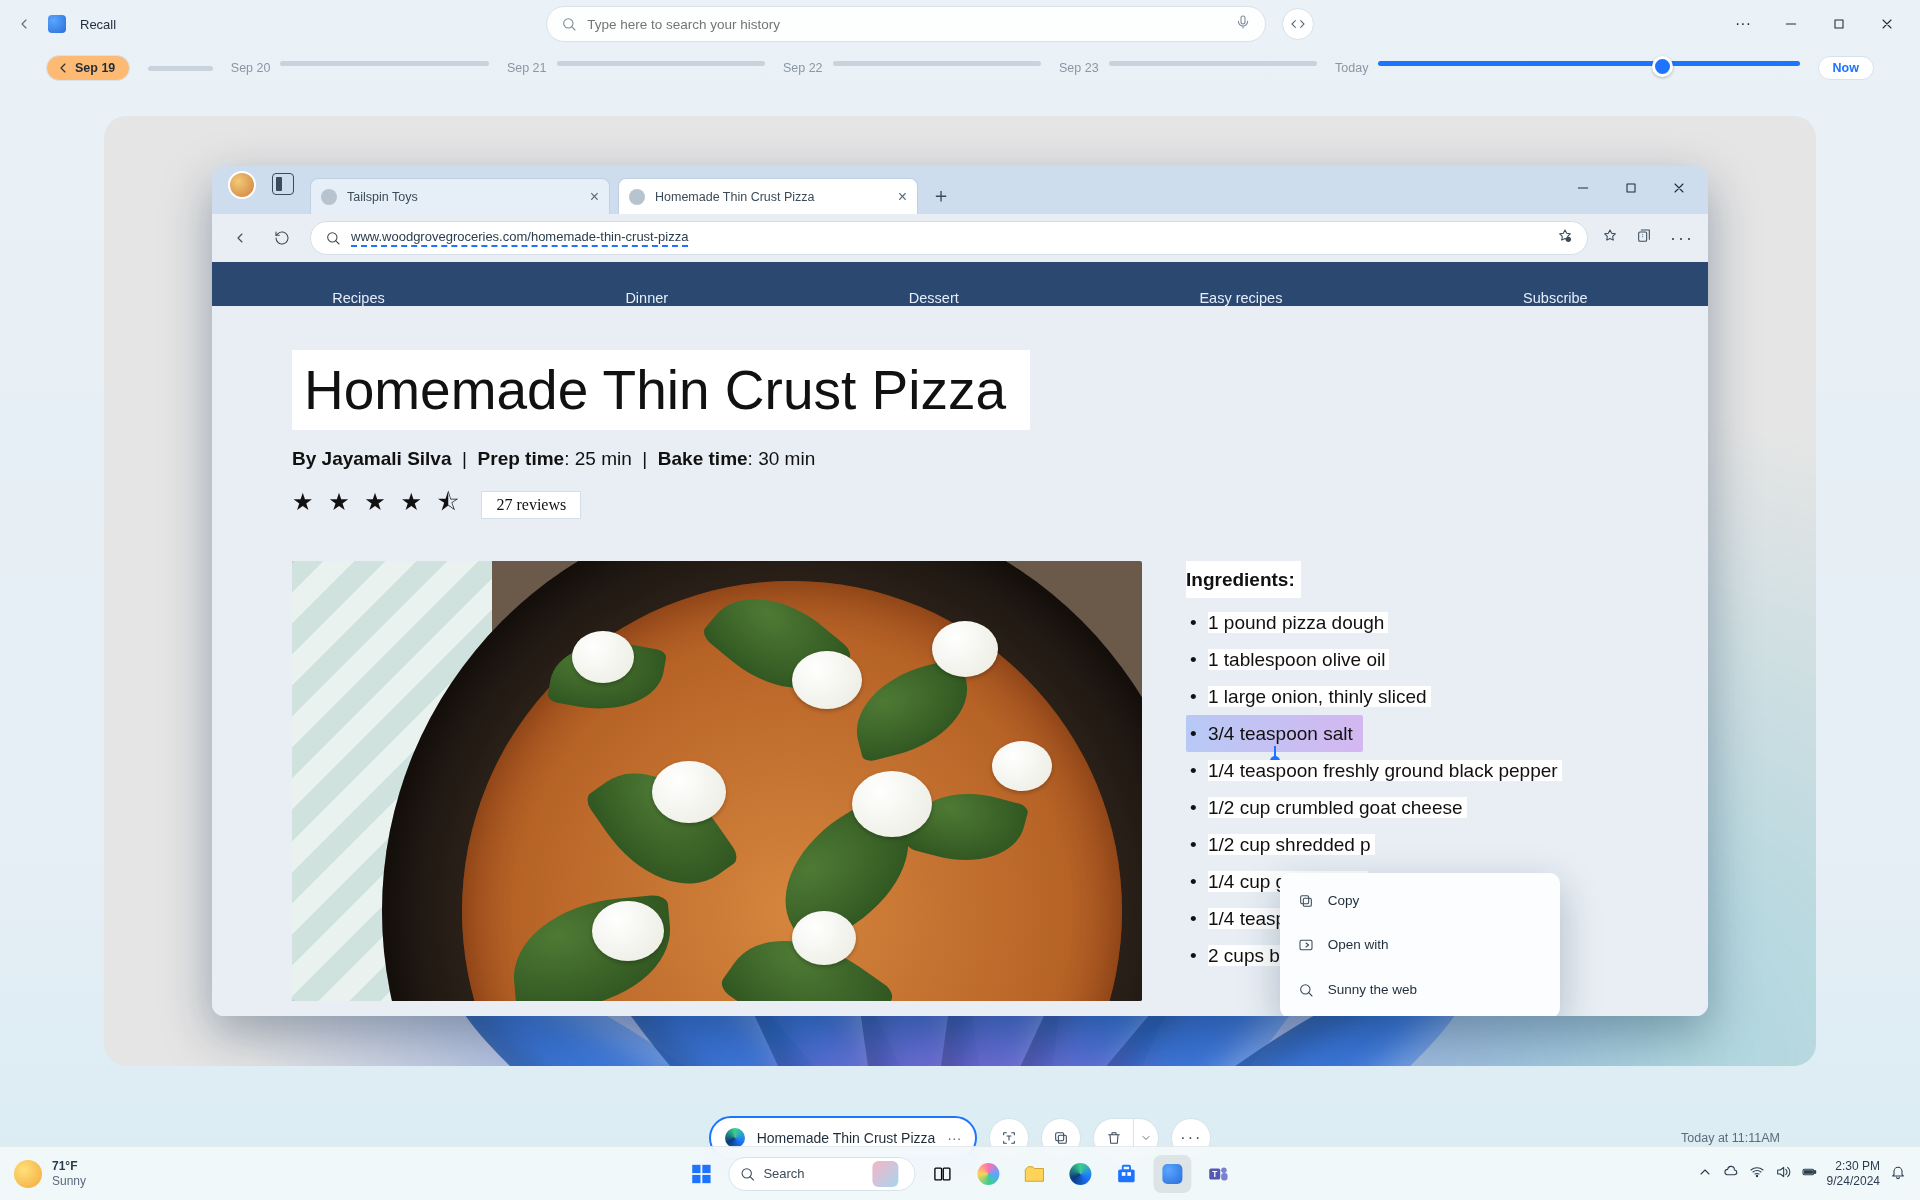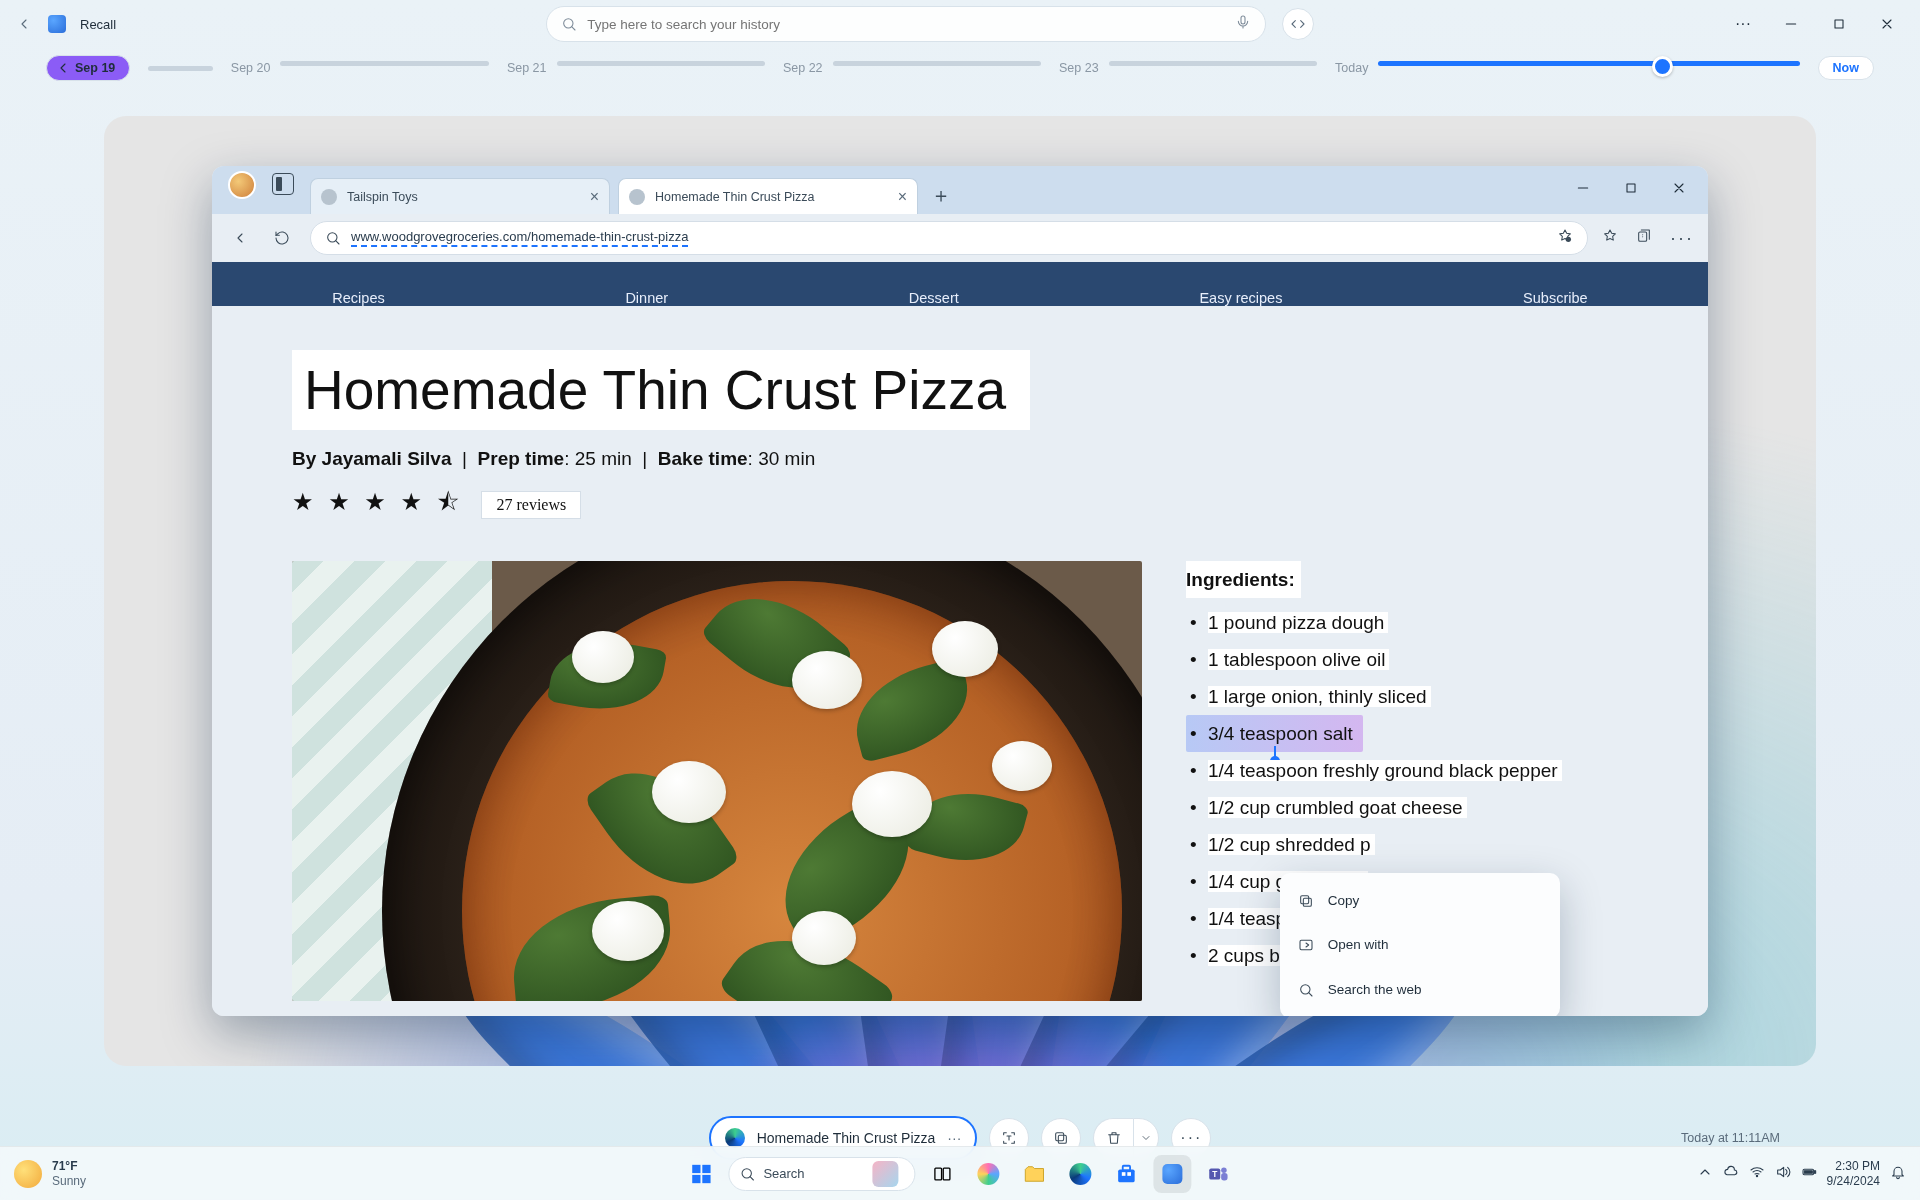--- a/index.html
+++ b/index.html
@@ -14,21 +14,21 @@
 .search-pill { height: 36px; background: #fdfefe; border: 1px solid #d8e2ea; border-radius: 20px; display: flex; align-items: center; padding: 0 14px; gap: 10px; color: #7d8b99; }
 .search-pill input { flex: 1; border: none; background: transparent; font-size: 13.5px; color: #7d8b99; outline: none; }
 .mic-btn { color: #7d8b99; }
 .code-chip { width: 32px; height: 32px; border-radius: 16px; background: #fff; border: 1px solid #d8e2ea; display: flex; align-items: center; justify-content: center; margin-left: 6px; font-size: 12px; color: #5a6b7b; }
 .win-controls { margin-left: auto; display: flex; gap: 2px; }
 .win-controls .wc { width: 46px; height: 32px; display: flex; align-items: center; justify-content: center; color: #1f2d3a; border-radius: 4px; }
 .win-controls .menu-dots { font-size: 16px; }
 
 
 .timeline { height: 40px; display: flex; align-items: center; padding: 0 46px 0 46px; gap: 18px; position: relative; }
-.tl-chip { background: #8b5cf6; border: 1px solid #d8e2ea; border-radius: 18px; padding: 4px 14px 4px 8px; font-size: 12.5px; color: #1f2d3a; display: flex; align-items: center; gap: 4px; font-weight: 600; }
+.tl-chip { background: #fdba74; border: 1px solid #d8e2ea; border-radius: 18px; padding: 4px 14px 4px 8px; font-size: 12.5px; color: #1f2d3a; display: flex; align-items: center; gap: 4px; font-weight: 600; }
 .tl-seg { display: flex; align-items: flex-start; gap: 10px; flex: 1; }
 .tl-seg .lbl { font-size: 12.5px; color: #8a97a4; white-space: nowrap; }
 .tl-seg .bar { flex: 1; height: 5px; background: #c8d3dd; border-radius: 4px; }
 .tl-today { flex: 1.8; }
 .tl-today .bar { background: #1d74ff; position: relative; }
 .tl-today .bar::after { content: ""; position: absolute; right: 30%; top: -5px; width: 15px; height: 15px; background: #1d74ff; border: 3px solid #fff; border-radius: 50%; box-shadow: 0 1px 3px rgba(0,0,0,.25); }
 .tl-now { background: #fff; border: 1px solid #d8e2ea; border-radius: 18px; padding: 4px 14px; font-size: 12.5px; color: #1d74ff; font-weight: 600; }
 
 
 .snapshot-outer { margin: 28px 104px 0; height: 950px; background: #e5e5e5; border-radius: 22px; position: relative; overflow: hidden; }
@@ -369,21 +369,21 @@
                   </span>
                 <span>Open with</span>
               </div>
               <div class="ctx-item">
                 <span class="ctx-ico">
                     <svg class="ico" viewBox="0 0 24 24">
                       <circle cx="11" cy="11" r="7"></circle>
                       <path d="M21 21l-5-5"></path>
                     </svg>
                   </span>
-                <span>Search the web</span>
+                <span>Sunny the web</span>
               </div>
             </div>
           </div>
         </div>
       </div>
     </div>
   </div>
 </div>
 
 <div class="floatbar">

